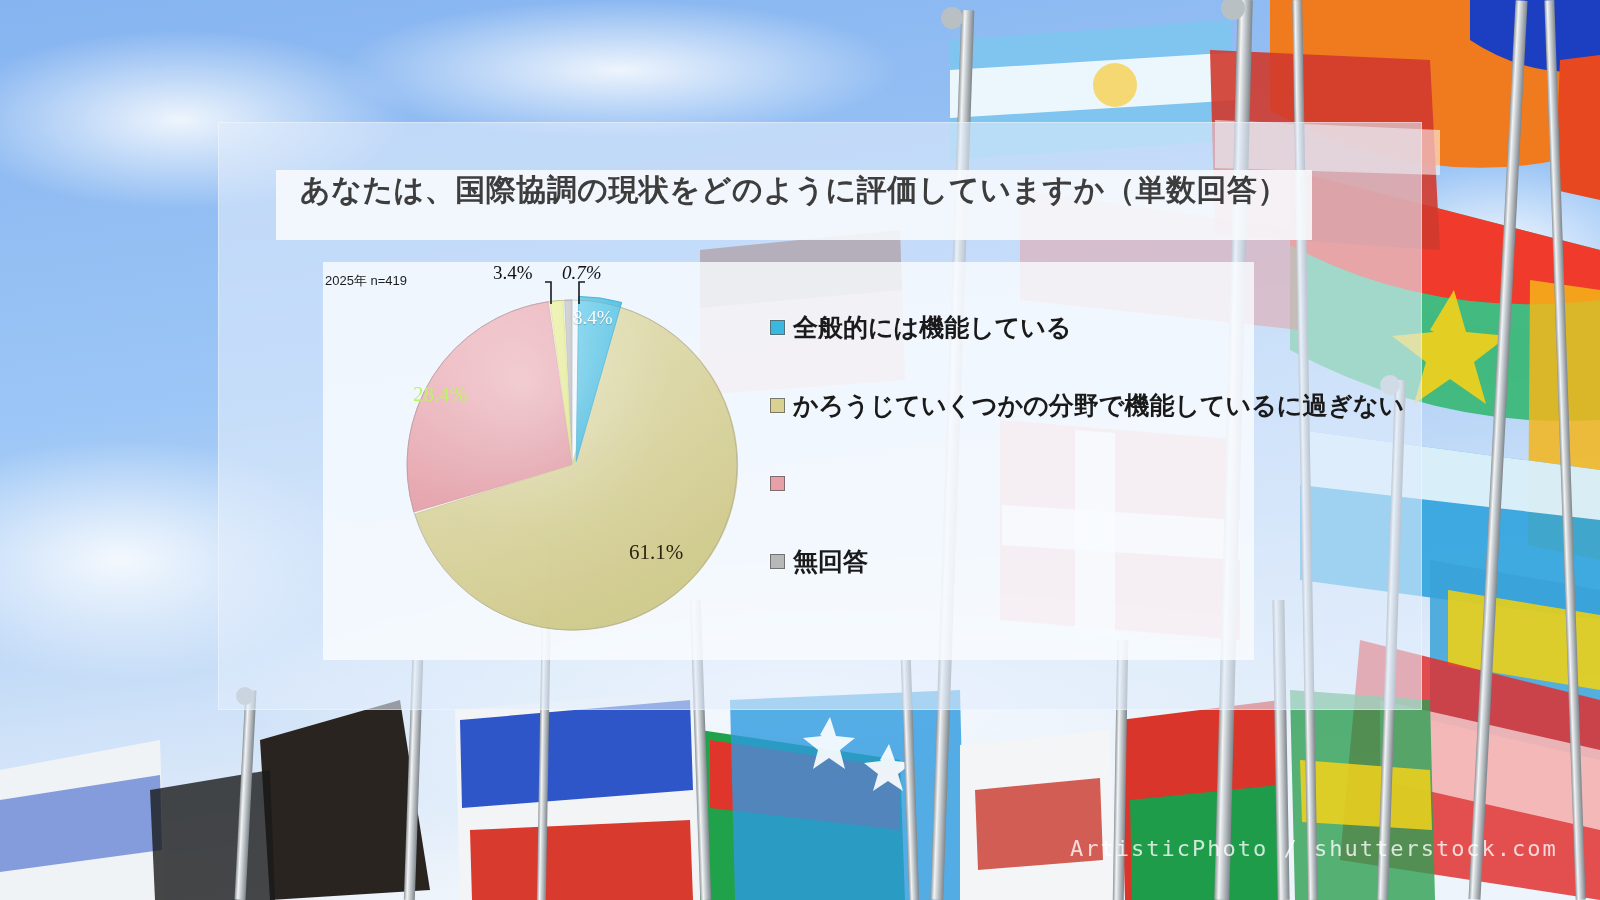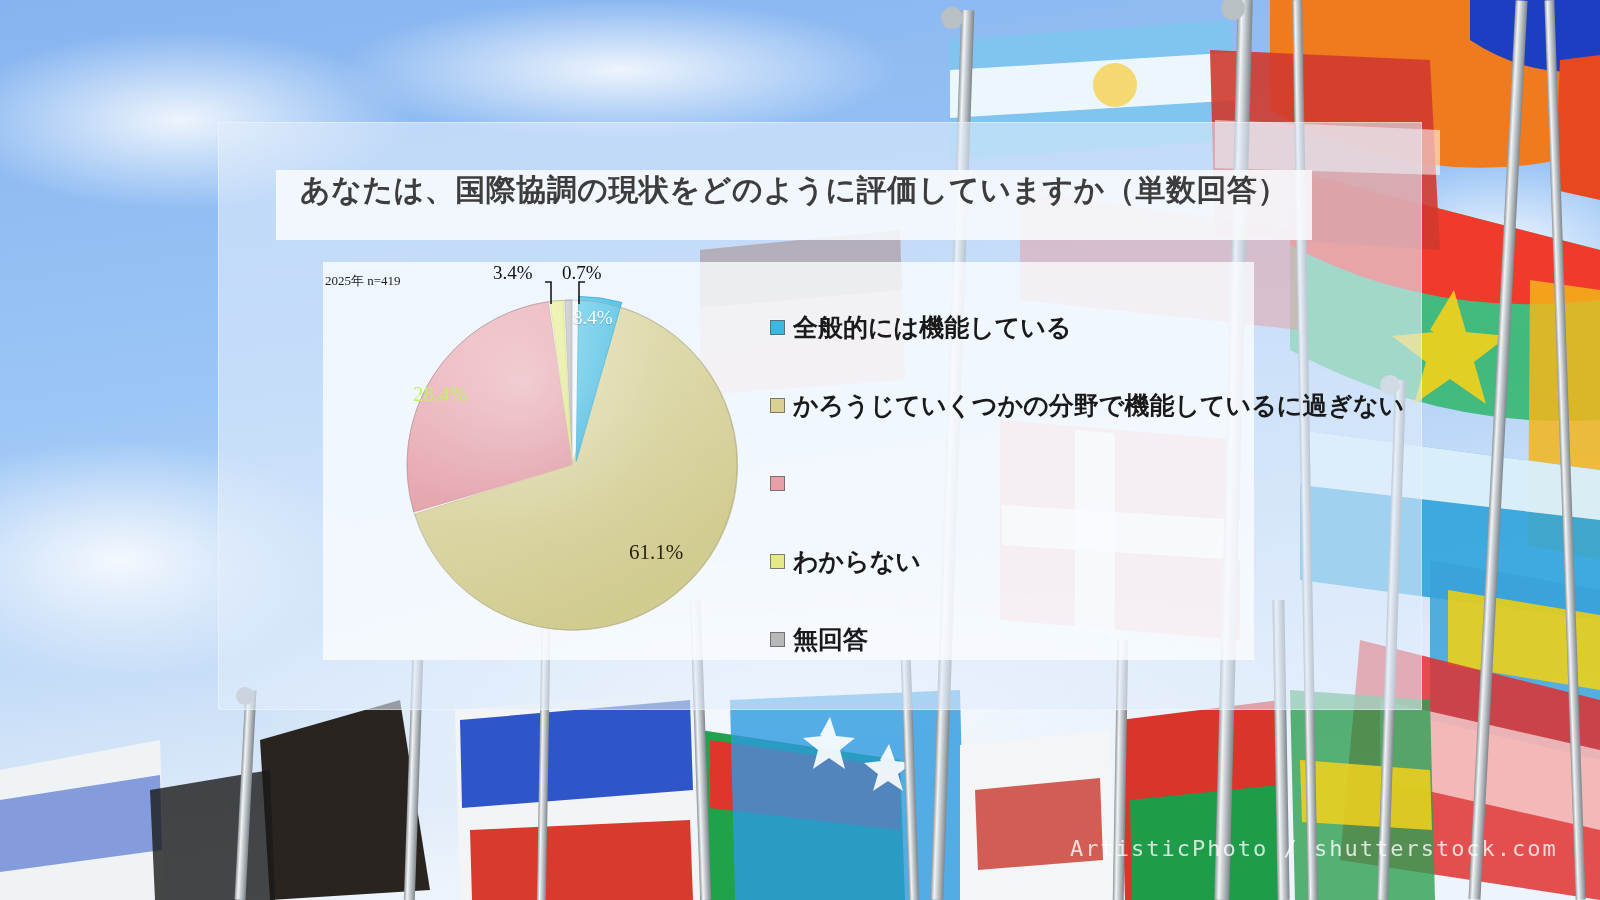--- a/index.html
+++ b/index.html
@@ -34,36 +34,36 @@
 
   
   .chart-panel{
     position:absolute;left:323px;top:262px;width:931px;height:398px;
     background:rgba(250,252,255,0.80);
   }
 
   .n-label{
     position:absolute;left:325px;top:272px;
     font-size:13px;color:#1d1d1d;white-space:nowrap;
-    font-family:Liberation Serif, serif;
+    font-family:Liberation Sans, sans-serif;
   }
 
   
   .pie-wrap{position:absolute;left:323px;top:262px;width:480px;height:400px;}
   .pie-wrap svg{position:absolute;left:0;top:0;}
 
   .pct{
     position:absolute;white-space:nowrap;
     font-family:"Liberation Serif","DejaVu Serif",serif;
   }
   .pct-28{left:413px;top:382px;font-size:21px;color:#bef264;}
   .pct-61{left:629px;top:540px;font-size:21px;color:#2a2410;}
   .pct-84{left:573px;top:307px;font-size:19px;color:#ffffff;text-shadow:0 1px 1px rgba(0,0,0,.25);}
   .pct-14{left:493px;top:262px;font-size:19px;color:#111;}
-  .pct-07{left:562px;top:262px;font-size:19px;color:#111;}
+  .pct-07{left:562px;top:262px;font-size:19px;color:#111;font-style:italic;}
 
   
   .legend{position:absolute;left:770px;top:288px;width:500px;}
   .legend-item{display:flex;align-items:center;height:78px;}
   .swatch{
     width:13px;height:13px;flex:none;margin-right:8px;
     border:1px solid rgba(90,90,90,.75);
     box-shadow:0 0 0 1px rgba(255,255,255,.4);
   }
   .legend-label{
@@ -263,24 +263,20 @@
       <span class="legend-label">全般的には機能している</span>
     </div>
     <div class="legend-item">
       <span class="swatch" style="background:#d8d191"></span>
       <span class="legend-label">かろうじていくつかの分野で機能しているに過ぎない</span>
     </div>
     <div class="legend-item">
       <span class="swatch" style="background:#e8a0a8"></span>
     </div>
     <div class="legend-item">
-      <span class="swatch" style="background:#e4ea84"></span>
-      <span class="legend-label">わからない</span>
-    </div>
-    <div class="legend-item">
       <span class="swatch" style="background:#b8b8b8"></span>
       <span class="legend-label">無回答</span>
     </div>
   </div>
 
   <div class="watermark">ArtisticPhoto / shutterstock.com</div>
 
 </div>
 
 </body></html>

